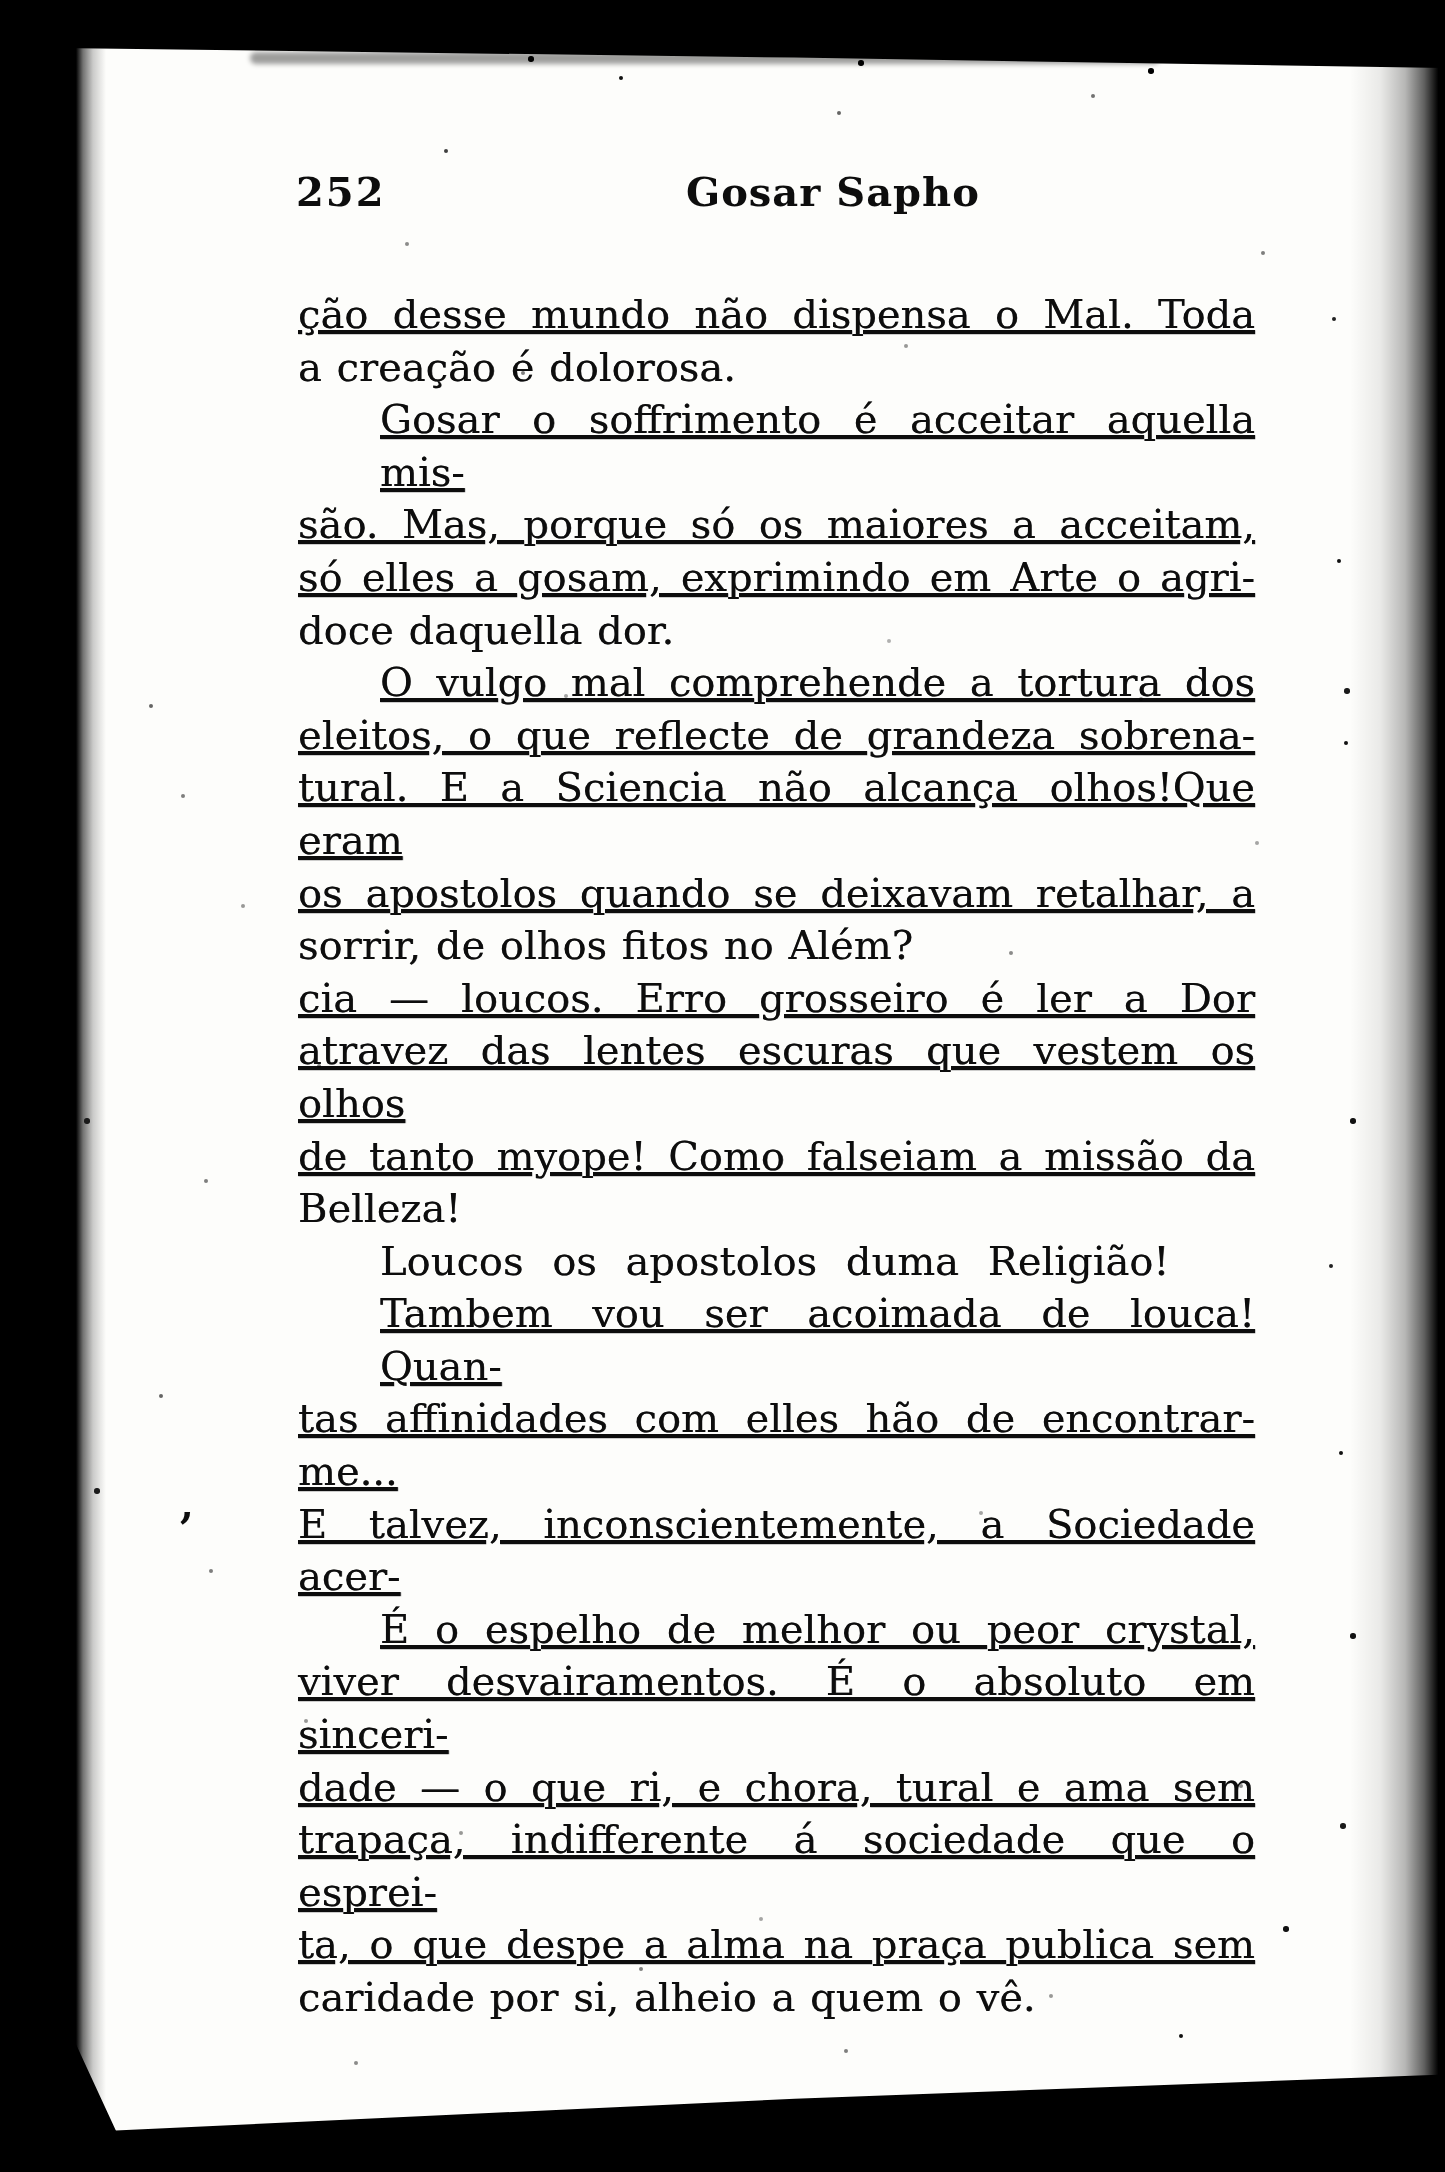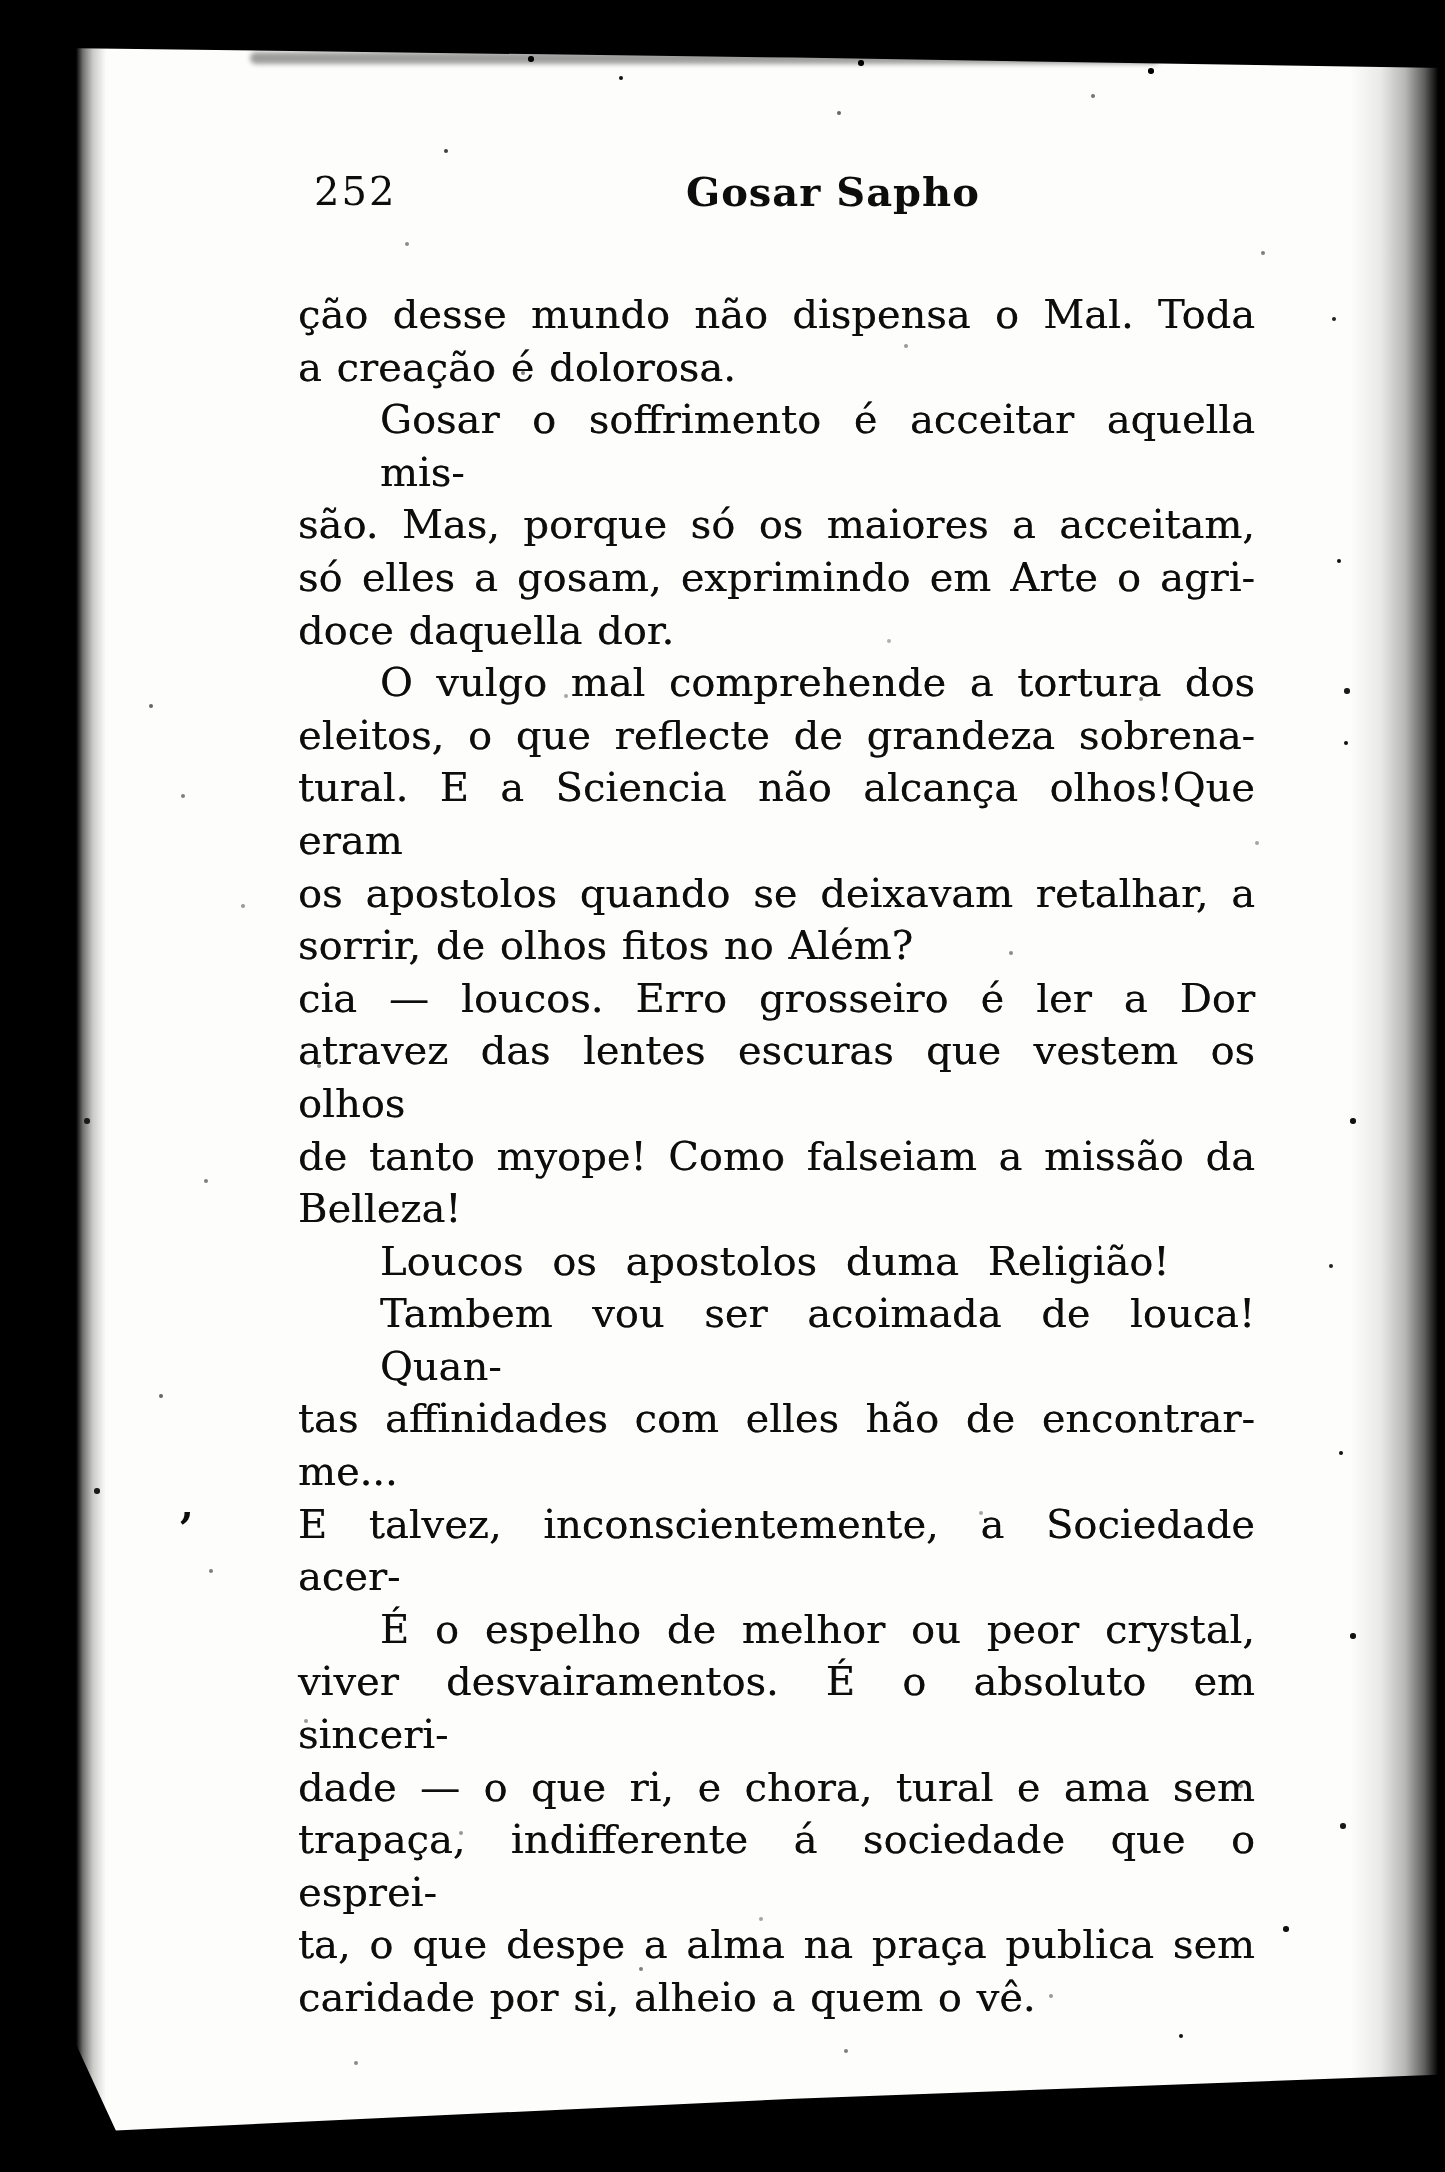--- a/index.html
+++ b/index.html
@@ -31,37 +31,37 @@
   .band.right{
     right:0;top:44px;width:95px;height:2128px;
     background:linear-gradient(90deg,rgba(0,0,0,0) 0,rgba(0,0,0,.08) 32%,rgba(0,0,0,.28) 58%,rgba(0,0,0,.62) 78%,#000 93%);
   }
   .band.bottom{
     left:0;top:2050px;width:1445px;height:122px;background:#000;
     clip-path:polygon(0 100%,0 70%,8% 66%,55% 40%,100% 20%,100% 100%);
   }
   
   .pageno{
-    position:absolute;left:314px;top:168px;
-    font-size:40px;font-weight:normal;letter-spacing:2px;
+    position:absolute;left:296px;top:168px;
+    font-size:40px;font-weight:bold;letter-spacing:2px;
   }
   .runtitle{
     position:absolute;left:686px;top:168px;
     font-size:40px;font-weight:bold;letter-spacing:1px;
   }
   
   .textblock{
     position:absolute;left:298px;top:288px;width:957px;
     font-size:40px;line-height:52.6px;
     text-shadow:0.3px 0.3px 0.5px rgba(0,0,0,.65);
     word-spacing:2px;
   }
   .line{white-space:normal;}
   .line.indent{padding-left:82px;box-sizing:border-box;}
-  .line.just{text-align:justify;text-align-last:justify;}
+  .line.just{text-align:justify;text-align-last:justify;text-decoration:underline;}
   .line.spread{word-spacing:16px;}
   .stray{
     position:absolute;left:180px;top:1480px;font-size:40px;font-weight:bold;
   }
   
   .speck{position:absolute;width:2px;height:2px;background:transparent;border-radius:50%;
     box-shadow:
       445px 150px 0 1px rgba(0,0,0,.75), 838px 112px 0 1px rgba(0,0,0,.6),
       620px 77px 0 1px #111, 1092px 95px 0 1px rgba(0,0,0,.55),
       1262px 252px 0 1px rgba(0,0,0,.5), 1333px 318px 0 1px #222,

